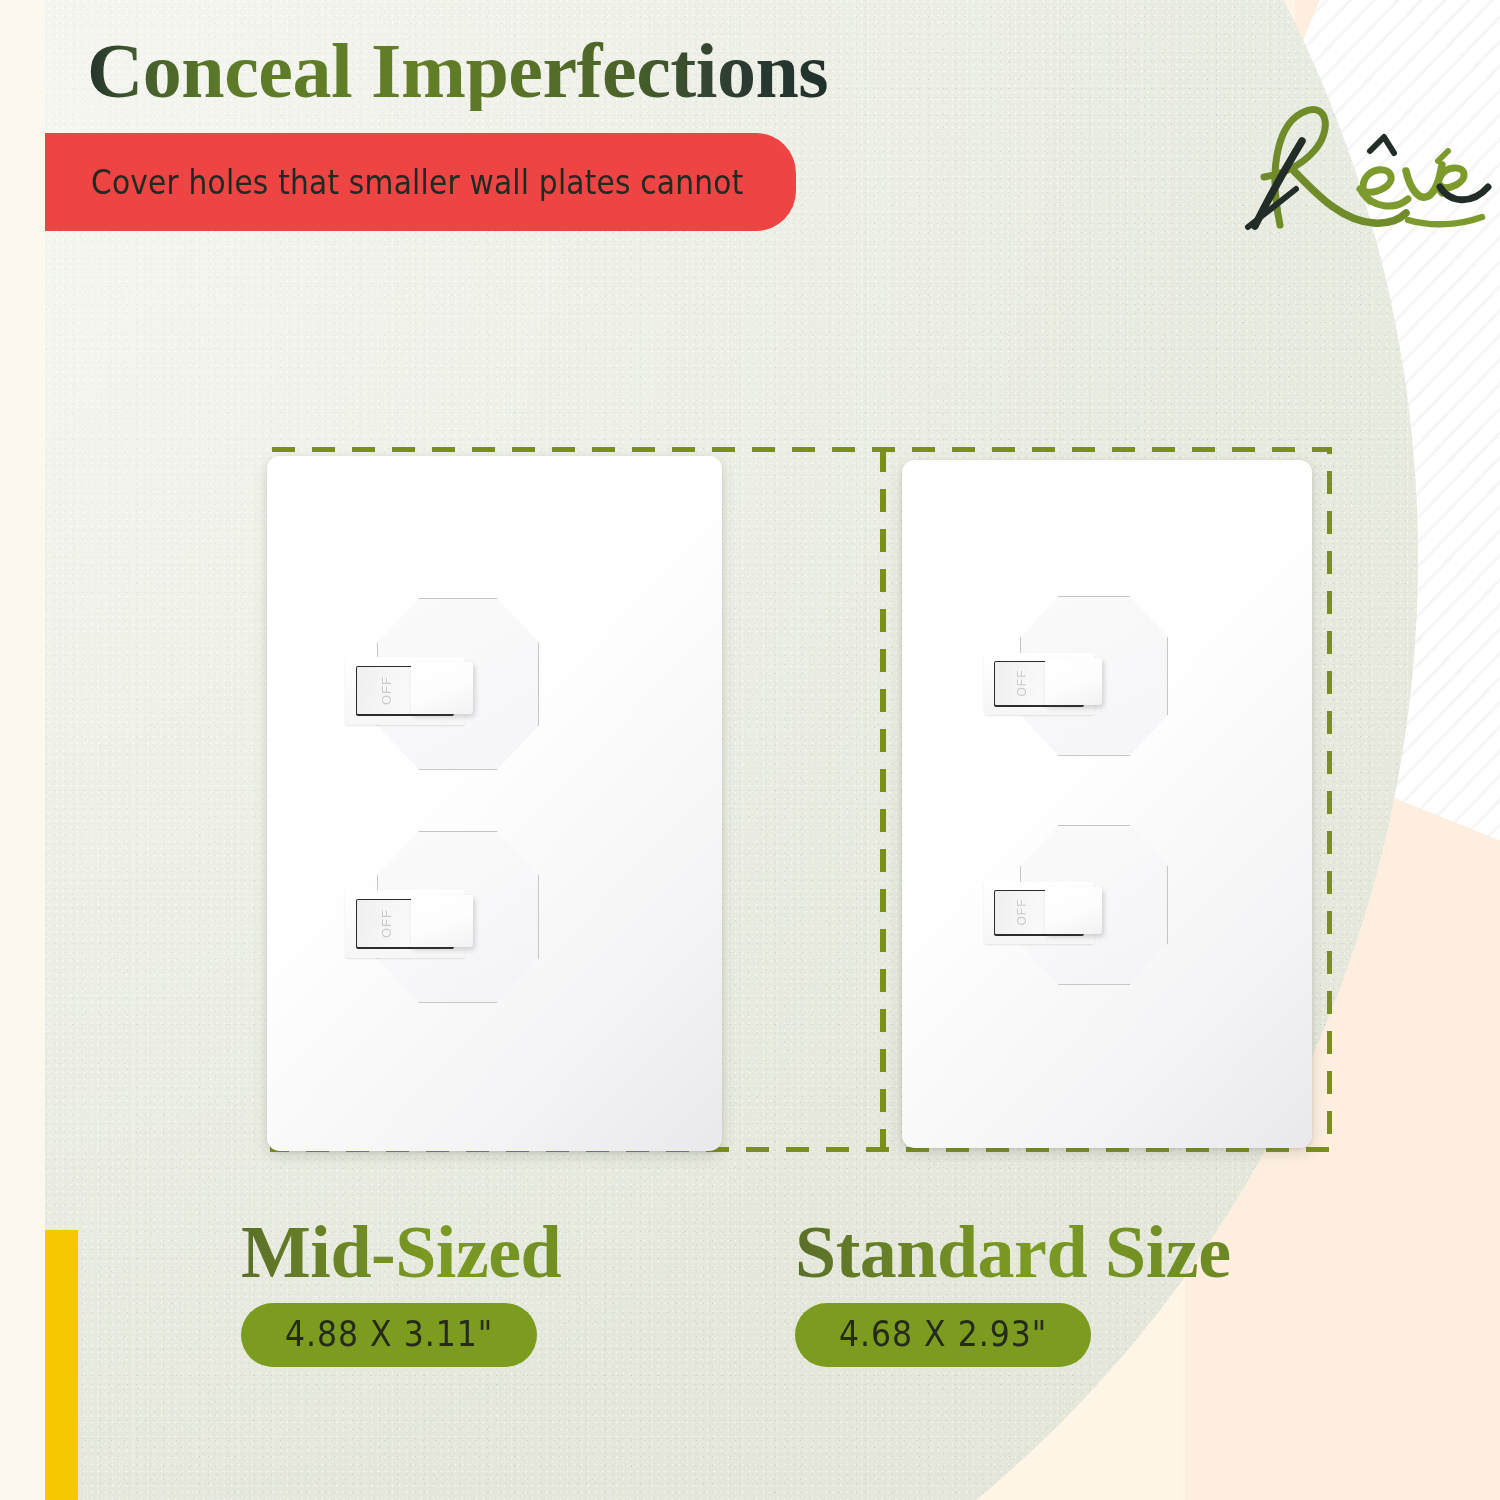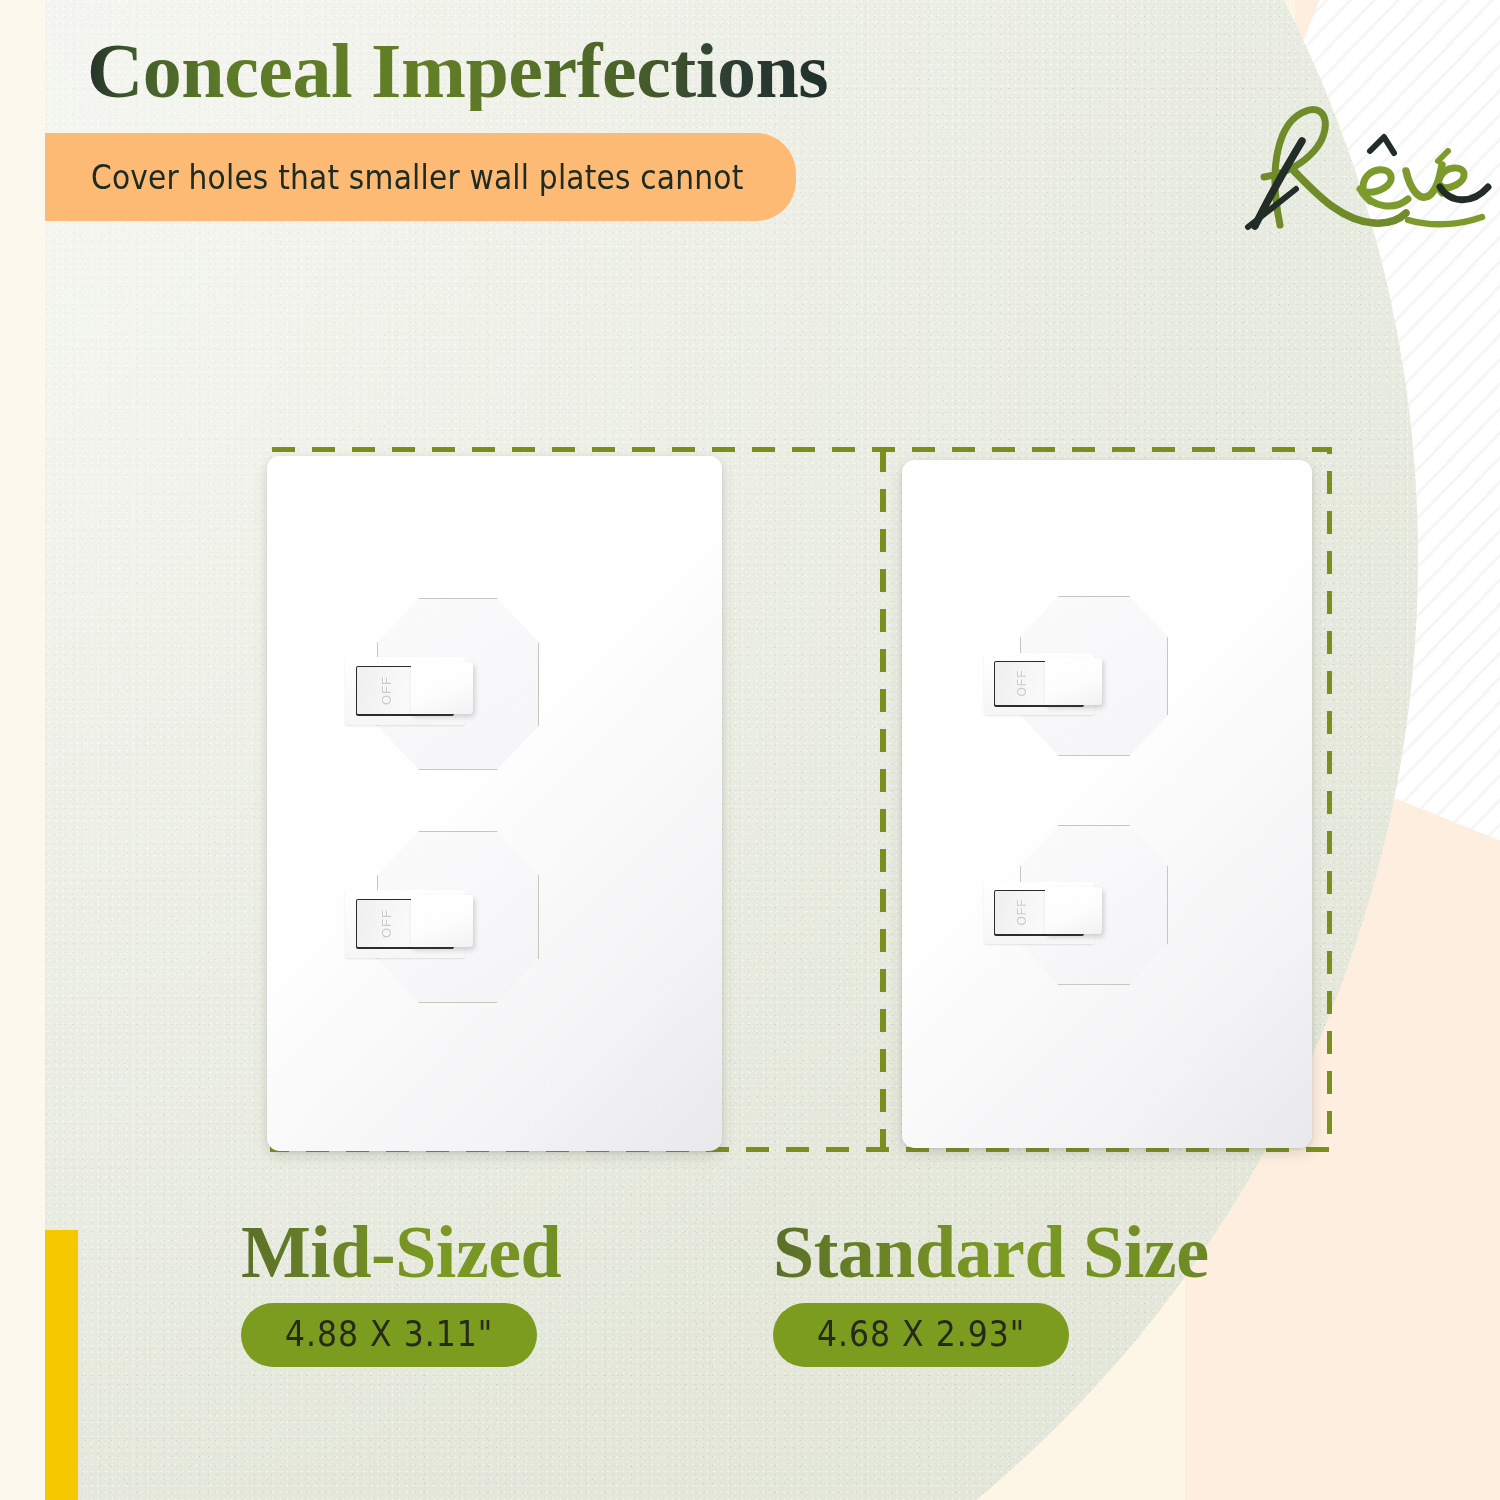--- a/index.html
+++ b/index.html
@@ -141,24 +141,24 @@
         #20302b 100%);
     -webkit-background-clip:text;
     background-clip:text;
     color:transparent;
     -webkit-text-fill-color:transparent;
   }
 
   .subbanner {
     position:absolute;
     left:0; top:133px;
-    height:88px;
+    height:98px;
     padding:0 52px 0 46px;
     display:flex; align-items:center;
-    background:#fdba74;
+    background:#ef4444;
     border-top-right-radius:40px;
     border-bottom-right-radius:40px;
   }
   .subbanner-text {
     font-family:"DejaVu Sans Condensed","Liberation Sans", sans-serif;
     font-size:33px;
     font-weight:400;
     color:#1d2b22;
     letter-spacing:.2px;
     white-space:nowrap;
@@ -263,21 +263,21 @@
     left:55%; top:8%;
     width:52%; height:76%;
     background:linear-gradient(160deg,#ffffff 0%,#fdfdfd 55%,#f2f2f4 100%);
     border-radius:2px 4px 4px 2px;
     box-shadow:2px 3px 5px rgba(70,70,70,0.22);
   }
 
   
   .size-block { position:absolute; text-align:left; }
   .size-block.mid      { left:196px; top:1215px; width:510px; }
-  .size-block.standard { left:728px; top:1215px; width:600px; }
+  .size-block.standard { left:750px; top:1215px; width:600px; }
 
   .size-title {
     font-family:"Liberation Serif", serif;
     font-weight:700;
     font-size:74px;
     line-height:1.0;
     letter-spacing:-0.5px;
     white-space:nowrap;
     background:linear-gradient(90deg,#5a6f29 0%,#7c9b22 38%,#6f8c24 68%,#55682b 100%);
     -webkit-background-clip:text;

